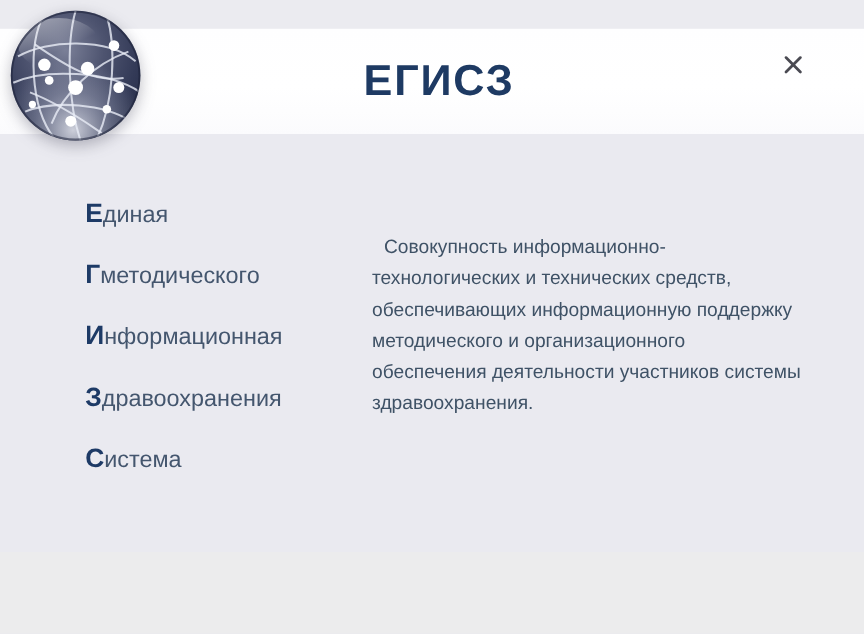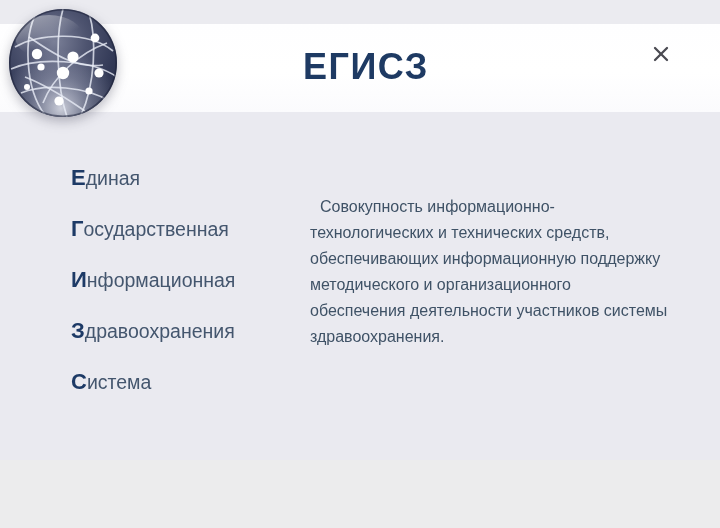--- a/index.html
+++ b/index.html
@@ -223,21 +223,21 @@
         </g>
       </svg>
     </span>
   </div>
 
   <div class="acronym-list">
     <div class="acronym-item">
       <span class="cap">Е</span><span>диная</span>
     </div>
     <div class="acronym-item">
-      <span class="cap">Г</span><span>осударственная</span>
+      <span class="cap">Г</span><span>методического</span>
     </div>
     <div class="acronym-item">
       <span class="cap">И</span><span>нформационная</span>
     </div>
     <div class="acronym-item">
       <span class="cap">З</span><span>дравоохранения</span>
     </div>
     <div class="acronym-item">
       <span class="cap">С</span><span>истема</span>
     </div>

